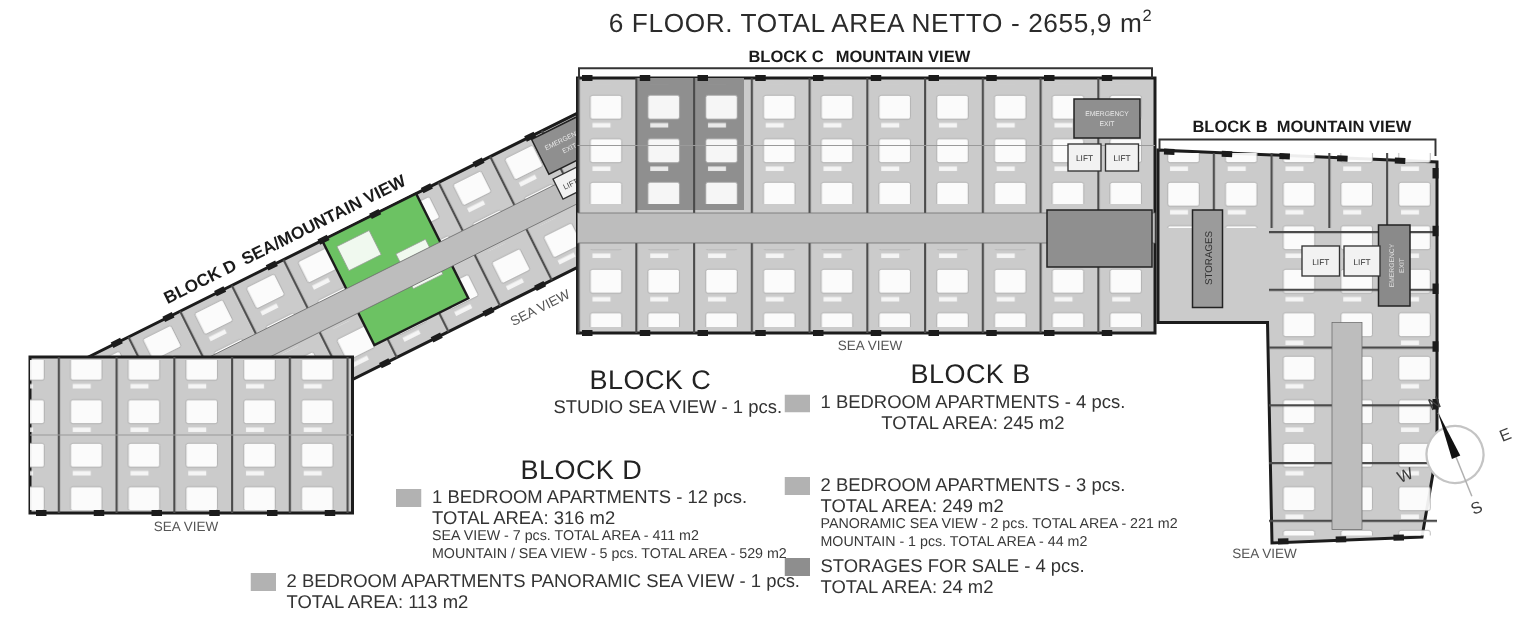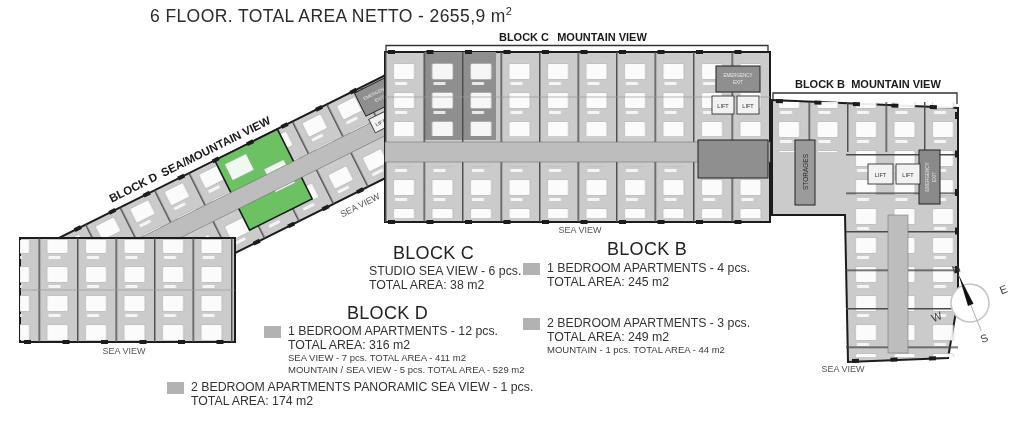--- a/index.html
+++ b/index.html
@@ -1,19 +1,19 @@
 <!DOCTYPE html>
 <html><head>
 <meta charset="utf-8">
 <style>
   html,body{margin:0;padding:0;background:#fff;}
   #page{position:relative;width:1024px;height:423px;background:#ffffff;overflow:hidden;
         font-family:"Liberation Sans", sans-serif;}
   #plan-svg{position:absolute;left:0;top:0;}
-  #title{position:absolute;left:150px;top:5px;width:874px;
+  #title{position:absolute;left:150px;top:5px;width:874px;text-align:center;
          font-size:17.5px;color:#2b2b2b;letter-spacing:.4px;}
   #title sup{font-size:11px;}
   .lg-title{position:absolute;font-size:18px;color:#222;letter-spacing:.3px;}
   .li{position:absolute;display:flex;gap:7px;}
   .sw{flex:0 0 auto;margin-top:2px;}
   .lt{display:flex;flex-direction:column;}
   .t1{font-size:12.3px;color:#333;line-height:14px;}
   .t2{font-size:9.5px;color:#3a3a3a;line-height:11.5px;}
   .t2:first-of-type{margin-top:2px;}
   svg text{font-family:"Liberation Sans", sans-serif;}
@@ -143,22 +143,21 @@
     <text x="0" y="42" font-size="11" fill="#3d3d3d" text-anchor="middle">S</text>
     <text x="-36" y="4" font-size="11" fill="#3d3d3d" text-anchor="middle">W</text>
   </g>
 </svg>
 
 <div id="title"><span>6 FLOOR. TOTAL AREA NETTO - 2655,9 m</span><sup>2</sup></div>
 
 <div class="lg-title" style="left:393px;top:243px;">BLOCK C</div>
 <div class="li" style="left:369px;top:264px;">
   <div class="lt">
-    <div class="t1">STUDIO SEA VIEW - 6 pcs.</div>
-    <div class="t1">TOTAL AREA: 38 m2</div>
+    <div class="t1">STUDIO SEA VIEW - 1 pcs.</div>
   </div>
 </div>
 
 <div class="lg-title" style="left:347px;top:303px;">BLOCK D</div>
 <div class="li" style="left:264px;top:324px;justify-content:center;">
   <svg class="sw" width="17" height="12">
     <rect width="17" height="12" fill="#b2b2b2"></rect>
   </svg>
   <div class="lt">
     <div class="t1">1 BEDROOM APARTMENTS - 12 pcs.</div>
@@ -166,38 +165,48 @@
     <div class="t2">SEA VIEW - 7 pcs. TOTAL AREA - 411 m2</div>
     <div class="t2">MOUNTAIN / SEA VIEW - 5 pcs. TOTAL AREA - 529 m2</div>
   </div>
 </div>
 <div class="li" style="left:167px;top:380px;">
   <svg class="sw" width="17" height="12">
     <rect width="17" height="12" fill="#b2b2b2"></rect>
   </svg>
   <div class="lt">
     <div class="t1">2 BEDROOM APARTMENTS PANORAMIC SEA VIEW - 1 pcs.</div>
-    <div class="t1">TOTAL AREA: 174 m2</div>
+    <div class="t1">TOTAL AREA: 113 m2</div>
   </div>
 </div>
 
 <div class="lg-title" style="left:607px;top:239px;">BLOCK B</div>
-<div class="li" style="left:523px;top:261px;">
+<div class="li" style="left:523px;top:261px;text-align:center;">
   <svg class="sw" width="17" height="12">
     <rect width="17" height="12" fill="#b2b2b2"></rect>
   </svg>
   <div class="lt">
     <div class="t1">1 BEDROOM APARTMENTS - 4 pcs.</div>
     <div class="t1">TOTAL AREA: 245 m2</div>
   </div>
 </div>
 <div class="li" style="left:523px;top:316px;">
   <svg class="sw" width="17" height="12">
     <rect width="17" height="12" fill="#b2b2b2"></rect>
   </svg>
   <div class="lt">
     <div class="t1">2 BEDROOM APARTMENTS - 3 pcs.</div>
     <div class="t1">TOTAL AREA: 249 m2</div>
+    <div class="t2">PANORAMIC SEA VIEW - 2 pcs. TOTAL AREA - 221 m2</div>
     <div class="t2">MOUNTAIN - 1 pcs. TOTAL AREA - 44 m2</div>
   </div>
 </div>
+<div class="li" style="left:523px;top:370px;">
+  <svg class="sw" width="17" height="12">
+    <rect width="17" height="12" fill="#8e8e8e"></rect>
+  </svg>
+  <div class="lt">
+    <div class="t1">STORAGES FOR SALE - 4 pcs.</div>
+    <div class="t1">TOTAL AREA: 24 m2</div>
+  </div>
+</div>
 
 </div>
 
 </body></html>

